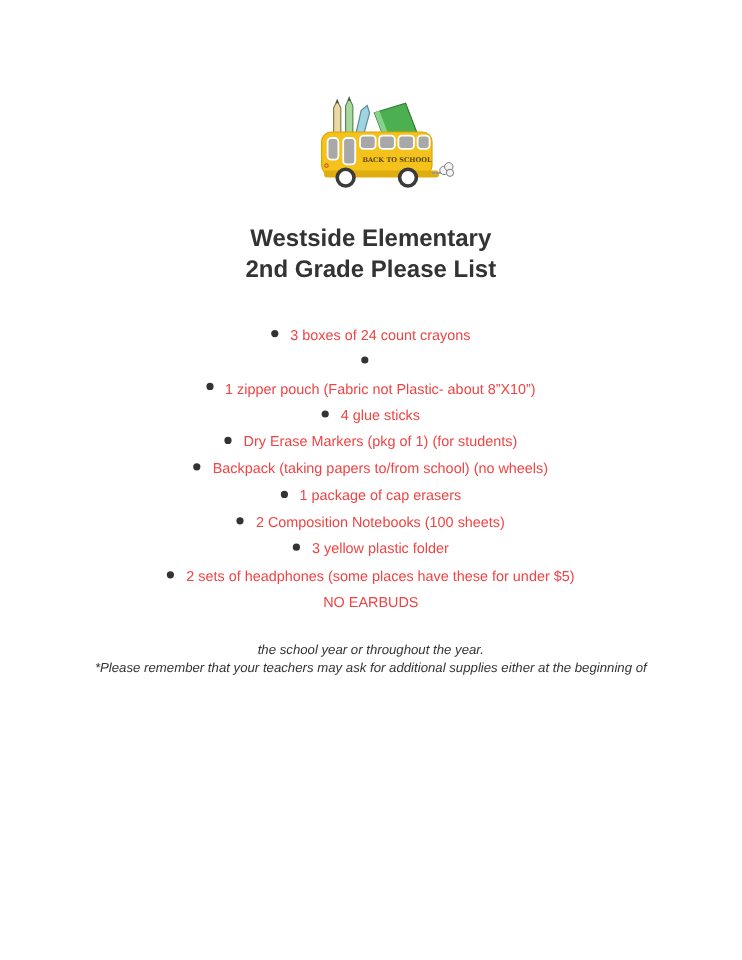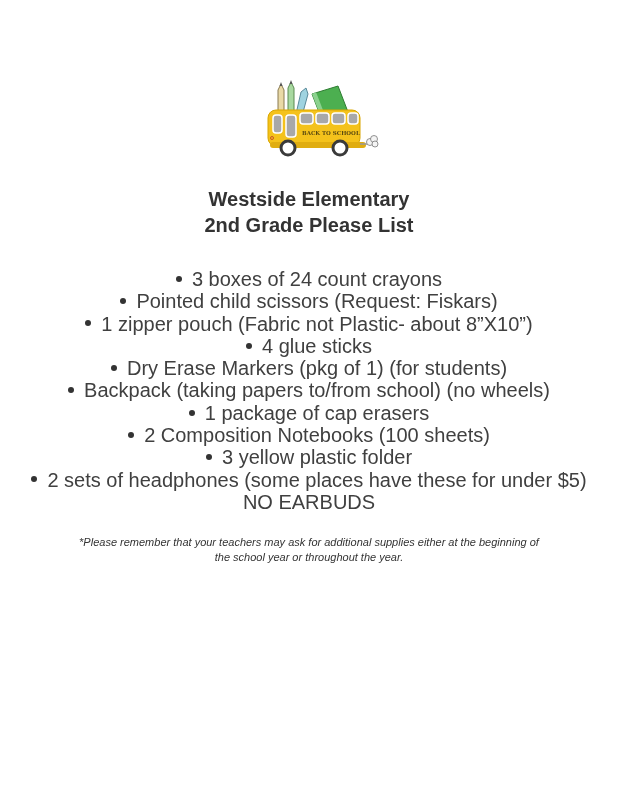--- a/index.html
+++ b/index.html
@@ -2,21 +2,21 @@
 <html><head>
   <meta charset="utf-8">
   <style>
     html, body { margin: 0; padding: 0; background: #ffffff; }
     body { width: 618px; height: 800px; position: relative; overflow: hidden; font-family: "Liberation Sans", sans-serif; color: #2b2b2b; }
     .logo { position: absolute; left: 264px; top: 72px; width: 116px; height: 90px; }
     .title { position: absolute; left: 0; width: 618px; text-align: center; font-weight: bold; font-size: 20px; color: #333333; }
     .title.l1 { top: 188px; }
     .title.l2 { top: 214px; }
     .list { position: absolute; left: 0; top: 268px; width: 618px; margin: 0; padding: 0; list-style: none; }
-    .list li { text-align: center; font-size: 20px; line-height: 22.3px; color: #404040; white-space: nowrap; }
+    .list li { text-align: center; font-size: 12px; line-height: 22.3px; color: #ef4444; white-space: nowrap; }
     .list li .bullet { display: inline-block; width: 6px; height: 6px; border-radius: 50%; background: #333; margin-right: 10px; vertical-align: middle; position: relative; top: -2px; }
     .note { position: absolute; left: 0; top: 535px; width: 618px; text-align: center; font-style: italic; font-size: 11px; line-height: 15px; color: #333; }
   </style>
 </head>
 <body>
 
 <div class="logo">
   <svg width="116" height="90" viewBox="0 0 116 90">
 
     <g>
@@ -58,28 +58,28 @@
       <circle cx="111" cy="72" r="3" fill="#f4f4f4" stroke="#777" stroke-width="0.8"></circle>
     </g>
   </svg>
 </div>
 
 <div class="title l1">Westside Elementary</div>
 <div class="title l2">2nd Grade Please List</div>
 
 <ul class="list">
   <li><span class="bullet"></span><span>3 boxes of 24 count crayons</span></li>
-  <li><span class="bullet"></span><span>Pointed child scissors (Request: Fiskars)</span></li>
+  <li><span class="bullet"></span></li>
   <li><span class="bullet"></span><span>1 zipper pouch (Fabric not Plastic- about 8”X10”)</span></li>
   <li><span class="bullet"></span><span>4 glue sticks</span></li>
   <li><span class="bullet"></span><span>Dry Erase Markers (pkg of 1) (for students)</span></li>
   <li><span class="bullet"></span><span>Backpack (taking papers to/from school) (no wheels)</span></li>
   <li><span class="bullet"></span><span>1 package of cap erasers</span></li>
   <li><span class="bullet"></span><span>2 Composition Notebooks (100 sheets)</span></li>
   <li><span class="bullet"></span><span>3 yellow plastic folder</span></li>
   <li><span class="bullet"></span><span>2 sets of headphones (some places have these for under $5)</span></li>
   <li class="plain"><span>NO EARBUDS</span></li>
 </ul>
 
 <div class="note">
+  <div>the school year or throughout the year.</div>
   <div>*Please remember that your teachers may ask for additional supplies either at the beginning of</div>
-  <div>the school year or throughout the year.</div>
 </div>
 
 </body></html>

